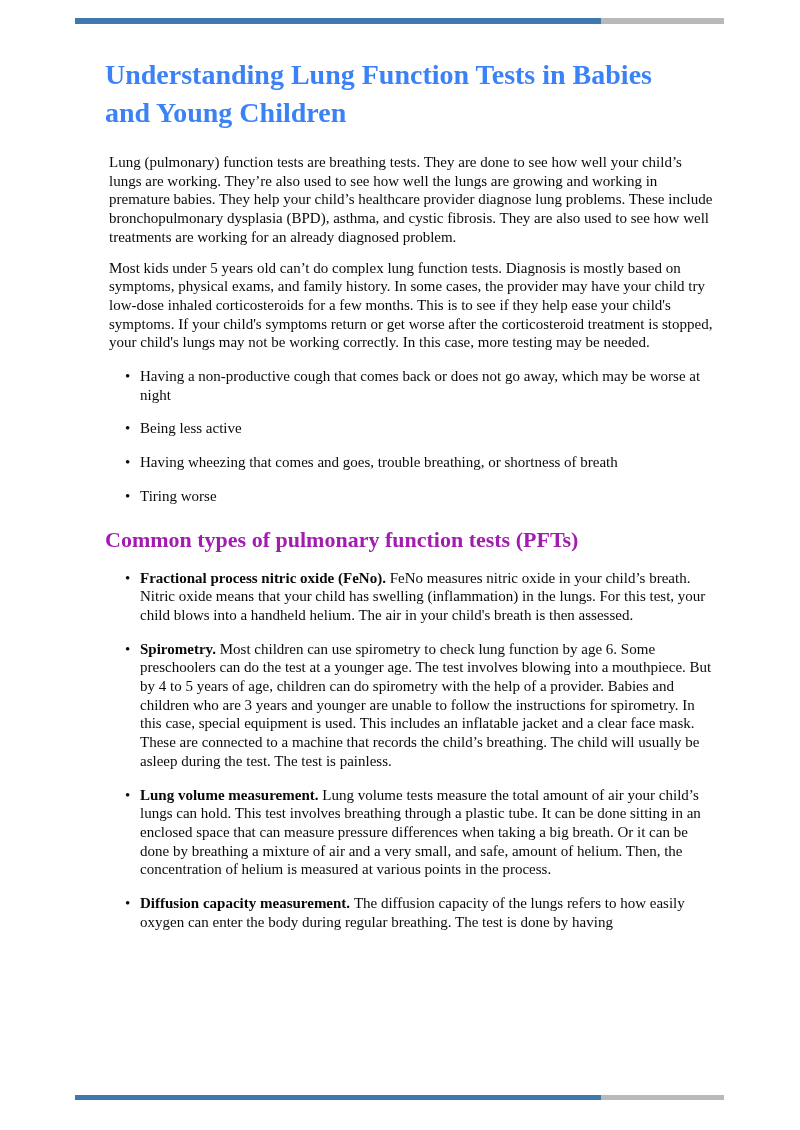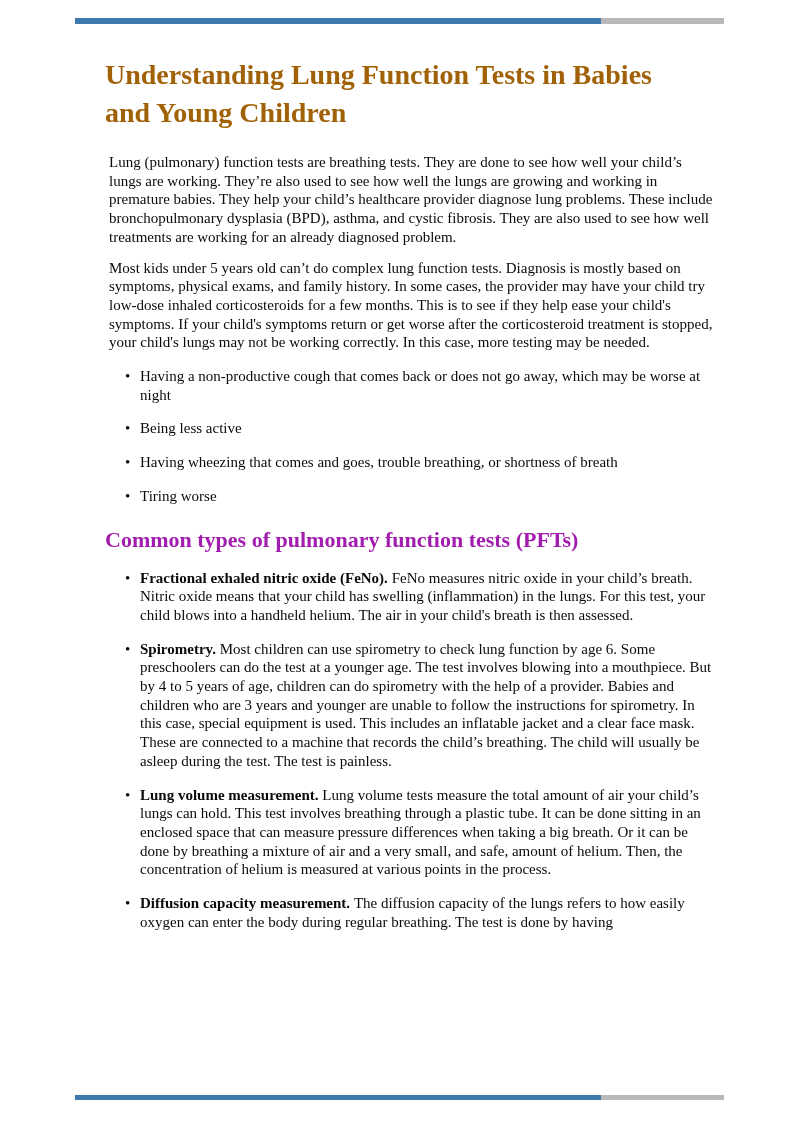--- a/index.html
+++ b/index.html
@@ -29,21 +29,21 @@
     width: 608px;
     height: 1034px;
     overflow: hidden;
   }
   h1.doc-title {
     margin: 0 0 21px 0;
     max-width: 565px;
     font-size: 28px;
     line-height: 38px;
     font-weight: bold;
-    color: #a16207;
+    color: #3b82f6;
   }
   p.body-para {
     margin: 0 0 12px 4px;
     font-size: 15px;
     line-height: 18.7px;
   }
   ul.doc-list {
     list-style: none;
     margin: 15px 0 15px 0;
     padding: 0 0 0 35px;
@@ -102,21 +102,21 @@
     <ul class="doc-list">
       <li>Having a non-productive cough that comes back or does not go away, which may be worse at night</li>
       <li>Being less active</li>
       <li>Having wheezing that comes and goes, trouble breathing, or shortness of breath</li>
       <li>Tiring worse</li>
     </ul>
 
     <h2 class="section-heading">Common types of pulmonary function tests (PFTs)</h2>
 
     <ul class="doc-list">
-      <li><span class="lead">Fractional exhaled nitric oxide (FeNo). </span><span>FeNo measures nitric oxide in your child’s breath. Nitric oxide means that your child has swelling (inflammation) in the lungs. For this test, your child blows into a handheld helium. The air in your child's breath is then assessed.</span></li>
+      <li><span class="lead">Fractional process nitric oxide (FeNo). </span><span>FeNo measures nitric oxide in your child’s breath. Nitric oxide means that your child has swelling (inflammation) in the lungs. For this test, your child blows into a handheld helium. The air in your child's breath is then assessed.</span></li>
       <li><span class="lead">Spirometry. </span><span>Most children can use spirometry to check lung function by age 6. Some preschoolers can do the test at a younger age. The test involves blowing into a mouthpiece. But by 4 to 5 years of age, children can do spirometry with the help of a provider. Babies and children who are 3 years and younger are unable to follow the instructions for spirometry. In this case, special equipment is used. This includes an inflatable jacket and a clear face mask. These are connected to a machine that records the child’s breathing. The child will usually be asleep during the test. The test is painless.</span></li>
       <li><span class="lead">Lung volume measurement. </span><span>Lung volume tests measure the total amount of air your child’s lungs can hold. This test involves breathing through a plastic tube. It can be done sitting in an enclosed space that can measure pressure differences when taking a big breath. Or it can be done by breathing a mixture of air and a very small, and safe, amount of helium. Then, the concentration of helium is measured at various points in the process.</span></li>
       <li><span class="lead">Diffusion capacity measurement. </span><span>The diffusion capacity of the lungs refers to how easily oxygen can enter the body during regular breathing. The test is done by having</span></li>
     </ul>
 
   </div>
 
   <div class="footer-bar">
     <div class="bar-blue" style="background: rgb(62, 120, 173);"></div>
     <div class="bar-gray" style="background: rgb(185, 185, 185);"></div>

